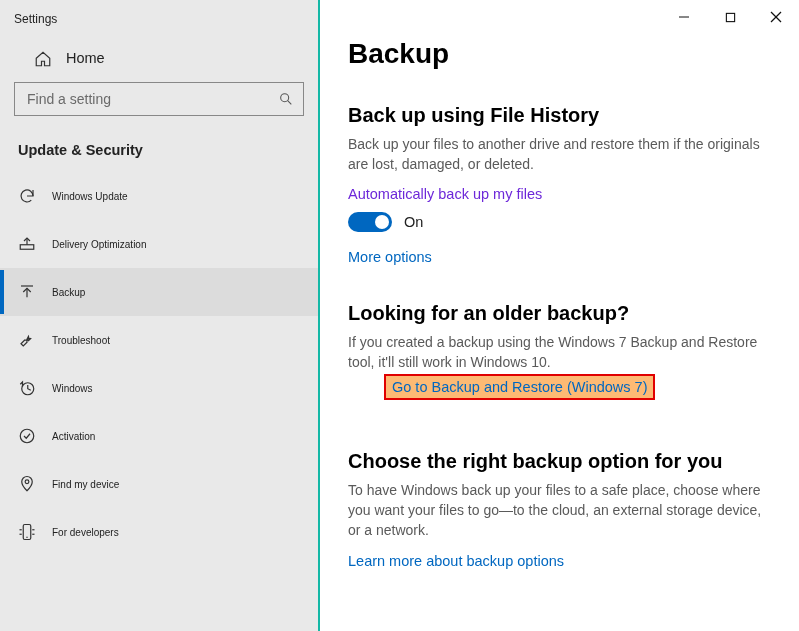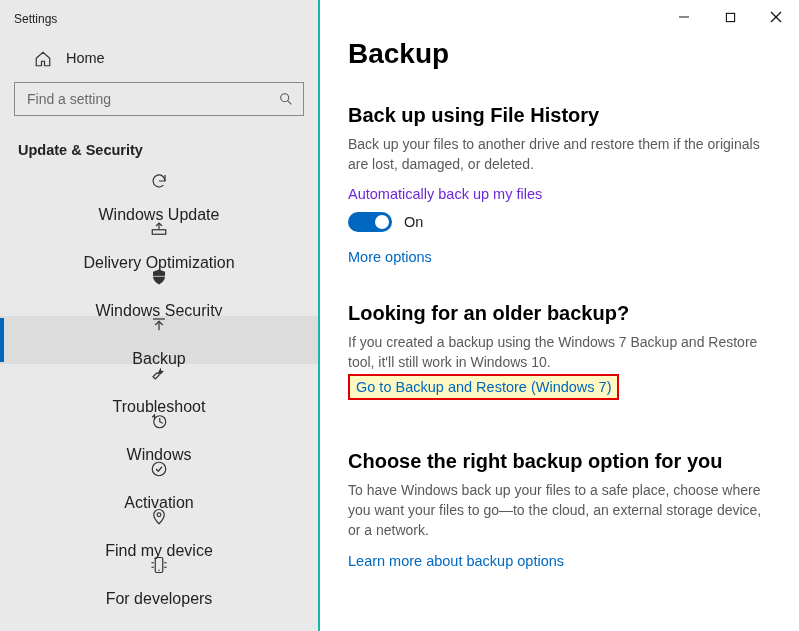--- a/index.html
+++ b/index.html
@@ -52,21 +52,21 @@
   .search-box .mag { width:18px; color:#555; display:flex;align-items:center;justify-content:center;}
   .section-title {
     font-size: 14.5px; font-weight: 600; color: #222;
     padding: 16px 18px 14px 18px;
   }
   .nav-list { list-style: none; margin:0; padding:0; }
   .nav-item {
     display:flex; align-items:center; gap: 16px;
     height: 48px; padding: 0 18px; cursor:pointer;
     position: relative;
-    font-size: 16px; color:#222;flex-direction:column;
+    font-size: 10px; color:#222;
   }
   .nav-item .icon { width:18px; height:18px; display:flex;align-items:center;justify-content:center; color:#333;}
   .nav-item.selected { background: #dcdcdc; }
   .nav-item.selected::before {
     content:""; position:absolute; left:0; top:2px; bottom:2px;
     width:4px; background:#0067c0;
   }
   
   .window-controls {
     position: absolute;
@@ -94,21 +94,21 @@
   .toggle {
     width:44px; height:20px; border-radius:10px; background:#0067c0;
     position:relative; cursor:pointer;
   }
   .toggle .knob {
     position:absolute; right:3px; top:3px; width:14px; height:14px;
     background:#fff; border-radius:50%;
   }
   .toggle-label { font-size:14.5px; color:#222; }
   .link { font-size:14.5px; color:#0067c0; cursor:pointer; }
-  .link.highlighted { border:2px solid #e00000; padding:3px 6px; display:inline-block; background:#fef9c3; }
+  .link.highlighted { border:2px solid #e00000; padding:3px 6px; display:inline-block; background:#fdba74;margin-left:36px; }
   .section { margin-bottom: 36px; }
 </style>
 </head>
 <body>
 
 <div class="app">
   <div class="sidebar">
     <div class="titlebar">
       <span class="title">Settings</span>
     </div>
@@ -148,30 +148,20 @@
       </li>
       <li class="nav-item">
         <span class="icon">
           <svg width="18" height="18" viewBox="0 0 24 24" fill="none" stroke="#333" stroke-width="1.6">
               <rect x="3" y="13" width="18" height="6"></rect>
               <path d="M12 13 V4"></path>
               <polyline points="8 8 12 4 16 8" fill="none"></polyline>
             </svg>
         </span>
         <span>Delivery Optimization</span>
-      </li>
-      <li class="nav-item">
-        <span class="icon">
-          <svg width="18" height="18" viewBox="0 0 24 24" fill="#333">
-              <path d="M12 2 L20 5 V11 C20 16 16 20 12 22 C8 20 4 16 4 11 V5 Z"></path>
-              <path d="M12 2 L12 22" fill="none"></path>
-              <rect x="4" y="10.5" width="16" height="1" fill="#e9e9e9"></rect>
-            </svg>
-        </span>
-        <span>Windows Security</span>
       </li>
       <li class="nav-item selected">
         <span class="icon">
           <svg width="18" height="18" viewBox="0 0 24 24" fill="none" stroke="#333" stroke-width="1.6">
               <path d="M12 19 V7"></path>
               <polyline points="7 12 12 7 17 12" fill="none"></polyline>
               <line x1="4" y1="4" x2="20" y2="4"></line>
             </svg>
         </span>
         <span>Backup</span>

